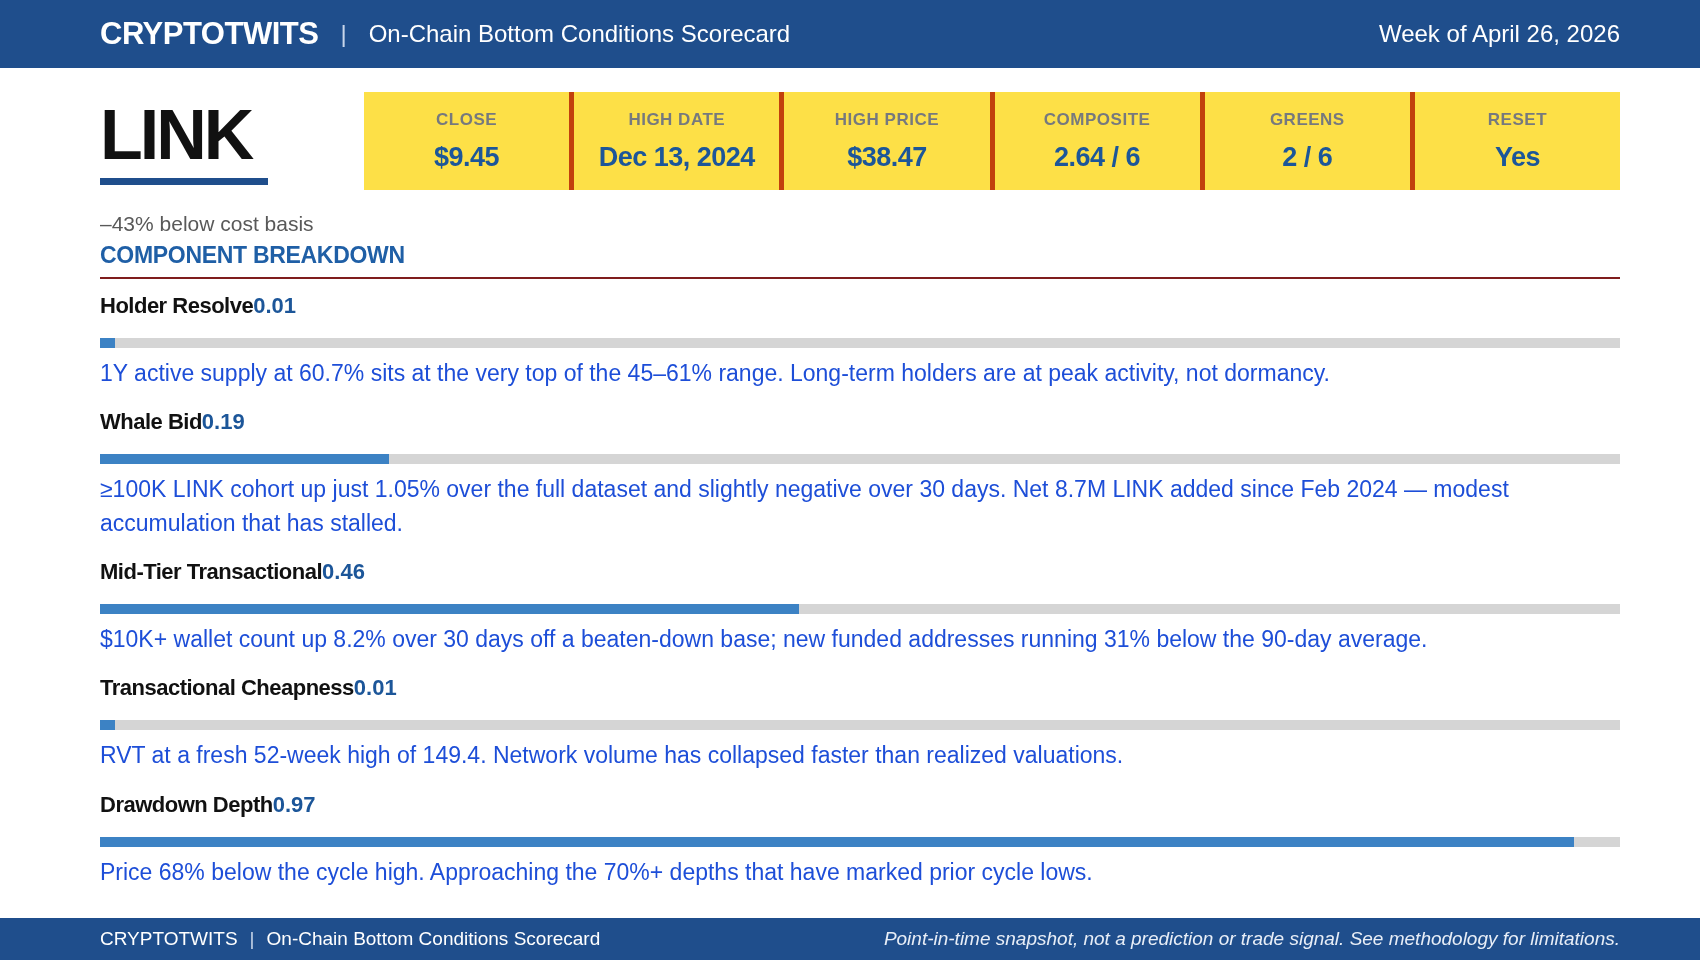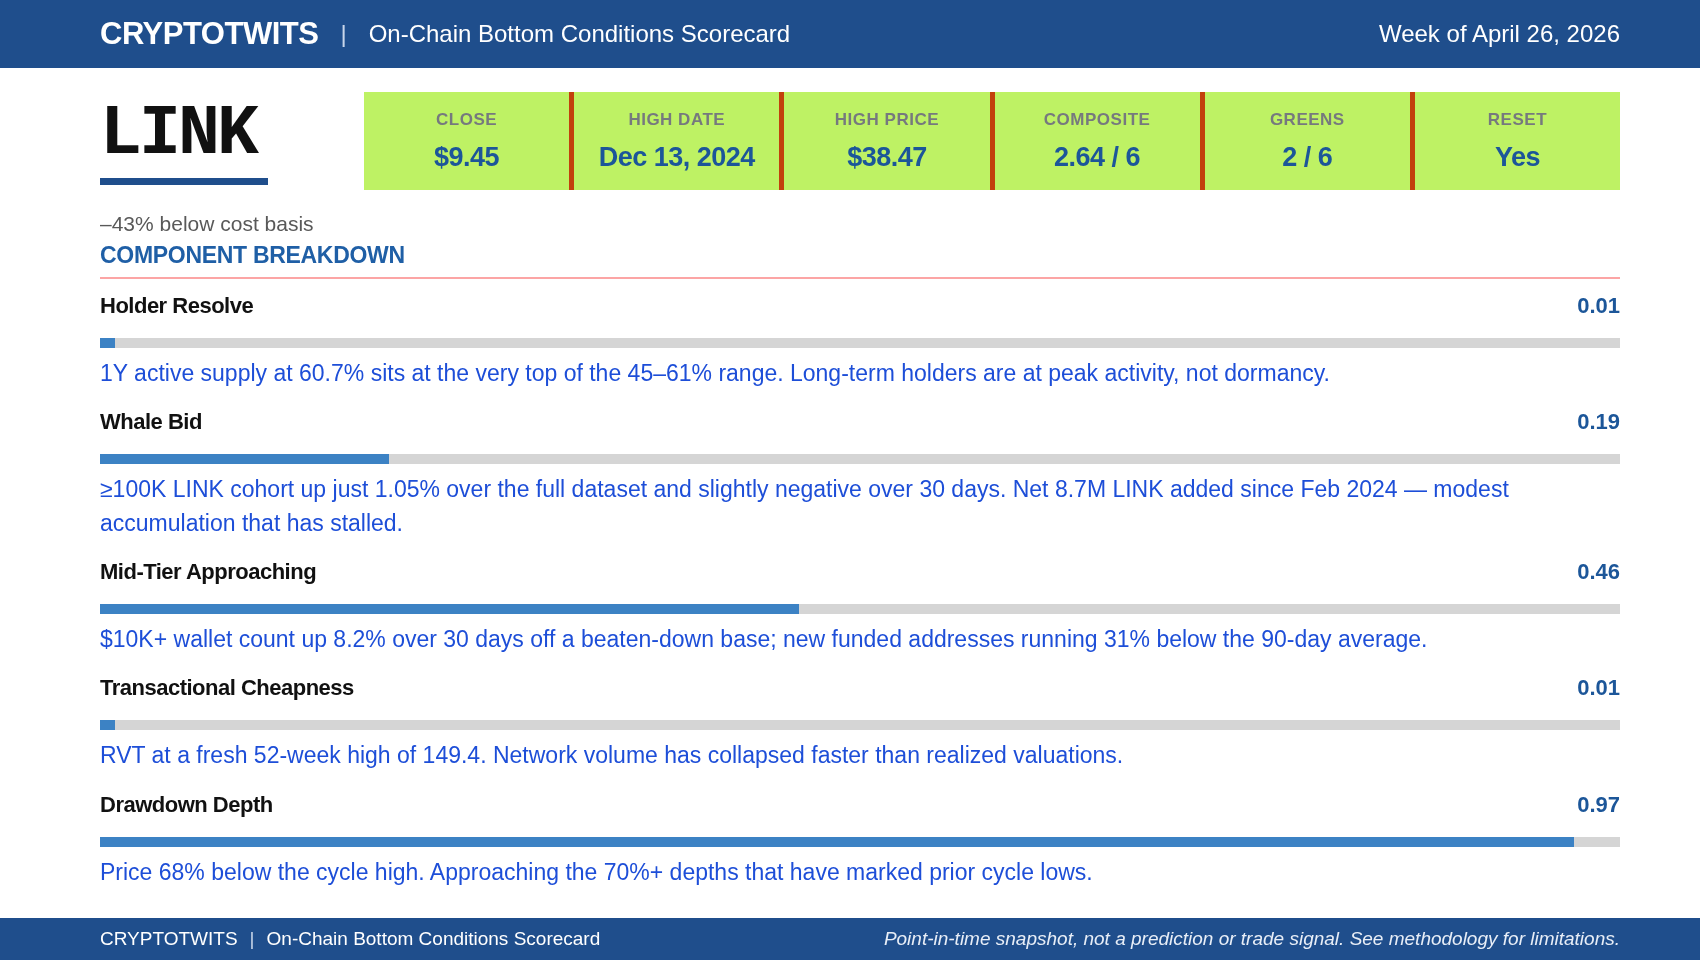--- a/index.html
+++ b/index.html
@@ -32,37 +32,36 @@
 
   .hero { display: flex; align-items: flex-start; margin-top: 24px; }
   .asset-block { width: 264px; padding-top: 8px; }
   .ticker {
     font-size: 70px;
     font-weight: bold;
     letter-spacing: -3px;
     color: #111111;
     line-height: 1.0;
     display: inline-block;
-    font-family: Liberation Mono, monospace;
   }
   .ticker-underline {
     width: 168px;
     height: 7px;
     background: #1f4e8c;
     margin-top: 8px;
   }
   .cost-basis {
     margin-top: 27px;
     font-size: 21px;
     color: #595959;
     white-space: nowrap;
   }
   .stats-panel {
     flex: 1;
-    background: #bef264;
+    background: #fde047;
     height: 98px;
     display: flex;
     align-items: stretch;
   }
   .stat-cell {
     flex: 1;
     display: flex;
     flex-direction: column;
     align-items: center;
     justify-content: center;
@@ -84,29 +83,27 @@
   }
 
   
   .section-title {
     margin-top: 6px;
     font-size: 23px;
     font-weight: bold;
     color: #1f5fa6;
     letter-spacing: -0.3px;
     padding-bottom: 8px;
-    border-bottom: 2px solid #fca5a5;
+    border-bottom: 2px solid #7f1d1d;
   }
   .components { margin-top: 8px; }
   .component { padding-top: 6px; margin-bottom: 13px; }
   .comp-header {
     display: flex;
-    justify-content: space-between;
     align-items: baseline;
-    gap: 35px;
   }
   .comp-name {
     font-size: 22px;
     font-weight: bold;
     color: #111111;
     letter-spacing: -0.5px;
   }
   .comp-score {
     font-size: 22px;
     font-weight: bold;
@@ -221,21 +218,21 @@
           <span class="comp-score">0.19</span>
         </div>
         <div class="progress-track">
           <div class="progress-fill" style="width: 19%;"></div>
         </div>
         <div class="comp-desc">≥100K LINK cohort up just 1.05% over the full dataset and slightly negative over 30 days. Net 8.7M LINK added since Feb 2024 — modest accumulation that has stalled.</div>
       </div>
 
       <div class="component">
         <div class="comp-header">
-          <span class="comp-name">Mid-Tier Approaching</span>
+          <span class="comp-name">Mid-Tier Transactional</span>
           <span class="comp-score">0.46</span>
         </div>
         <div class="progress-track">
           <div class="progress-fill" style="width: 46%;"></div>
         </div>
         <div class="comp-desc">$10K+ wallet count up 8.2% over 30 days off a beaten-down base; new funded addresses running 31% below the 90-day average.</div>
       </div>
 
       <div class="component">
         <div class="comp-header">

